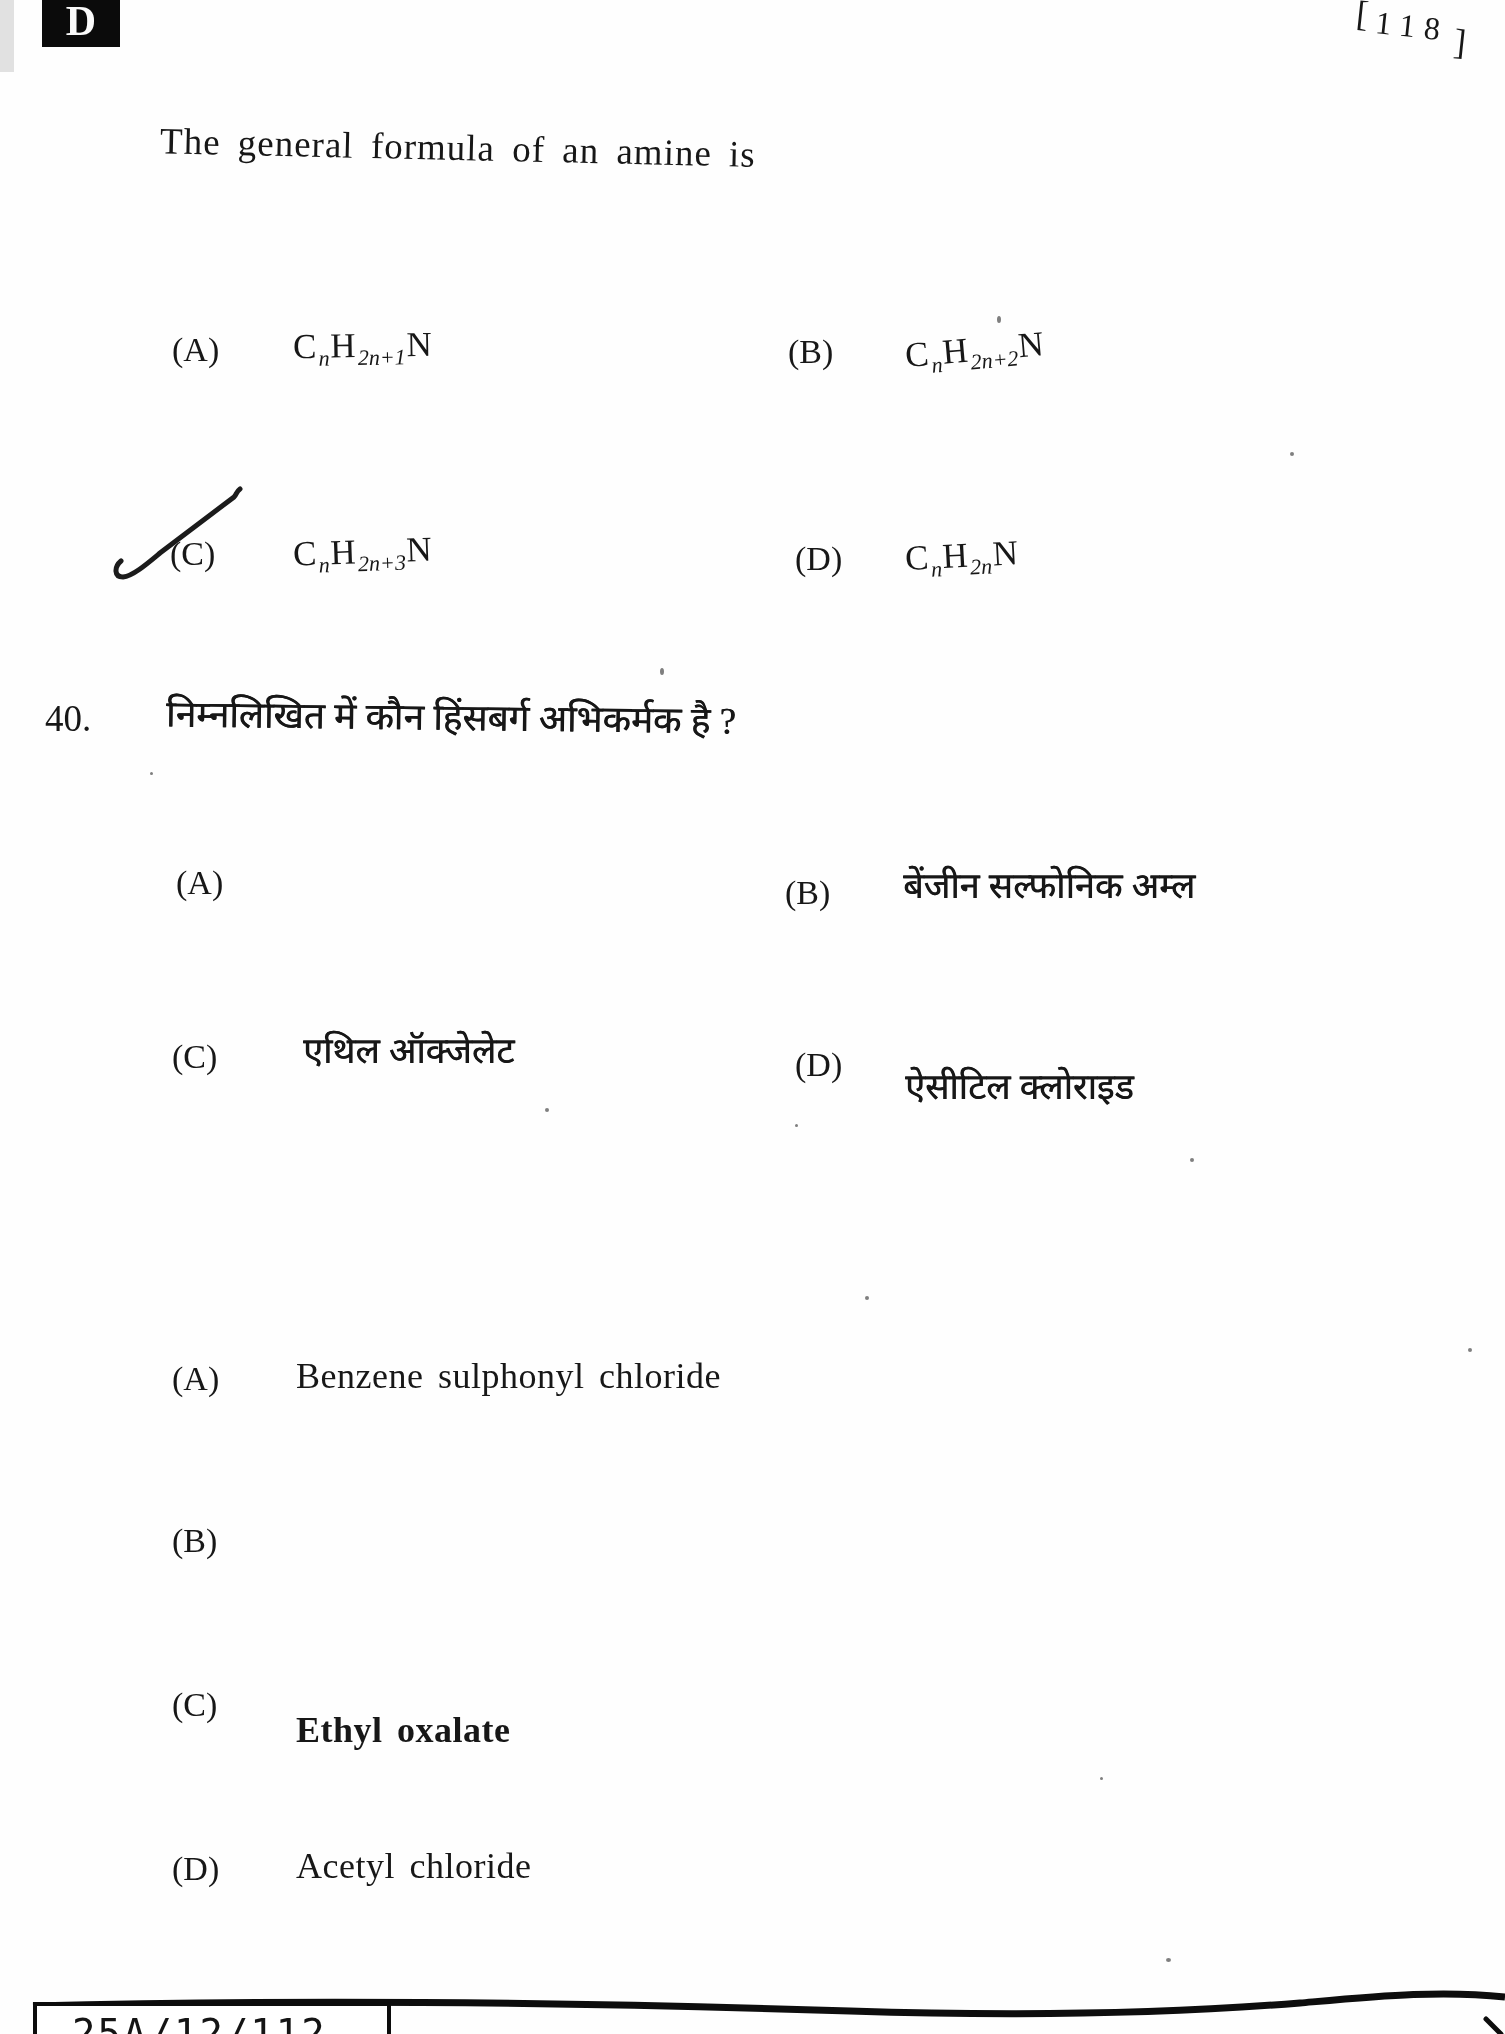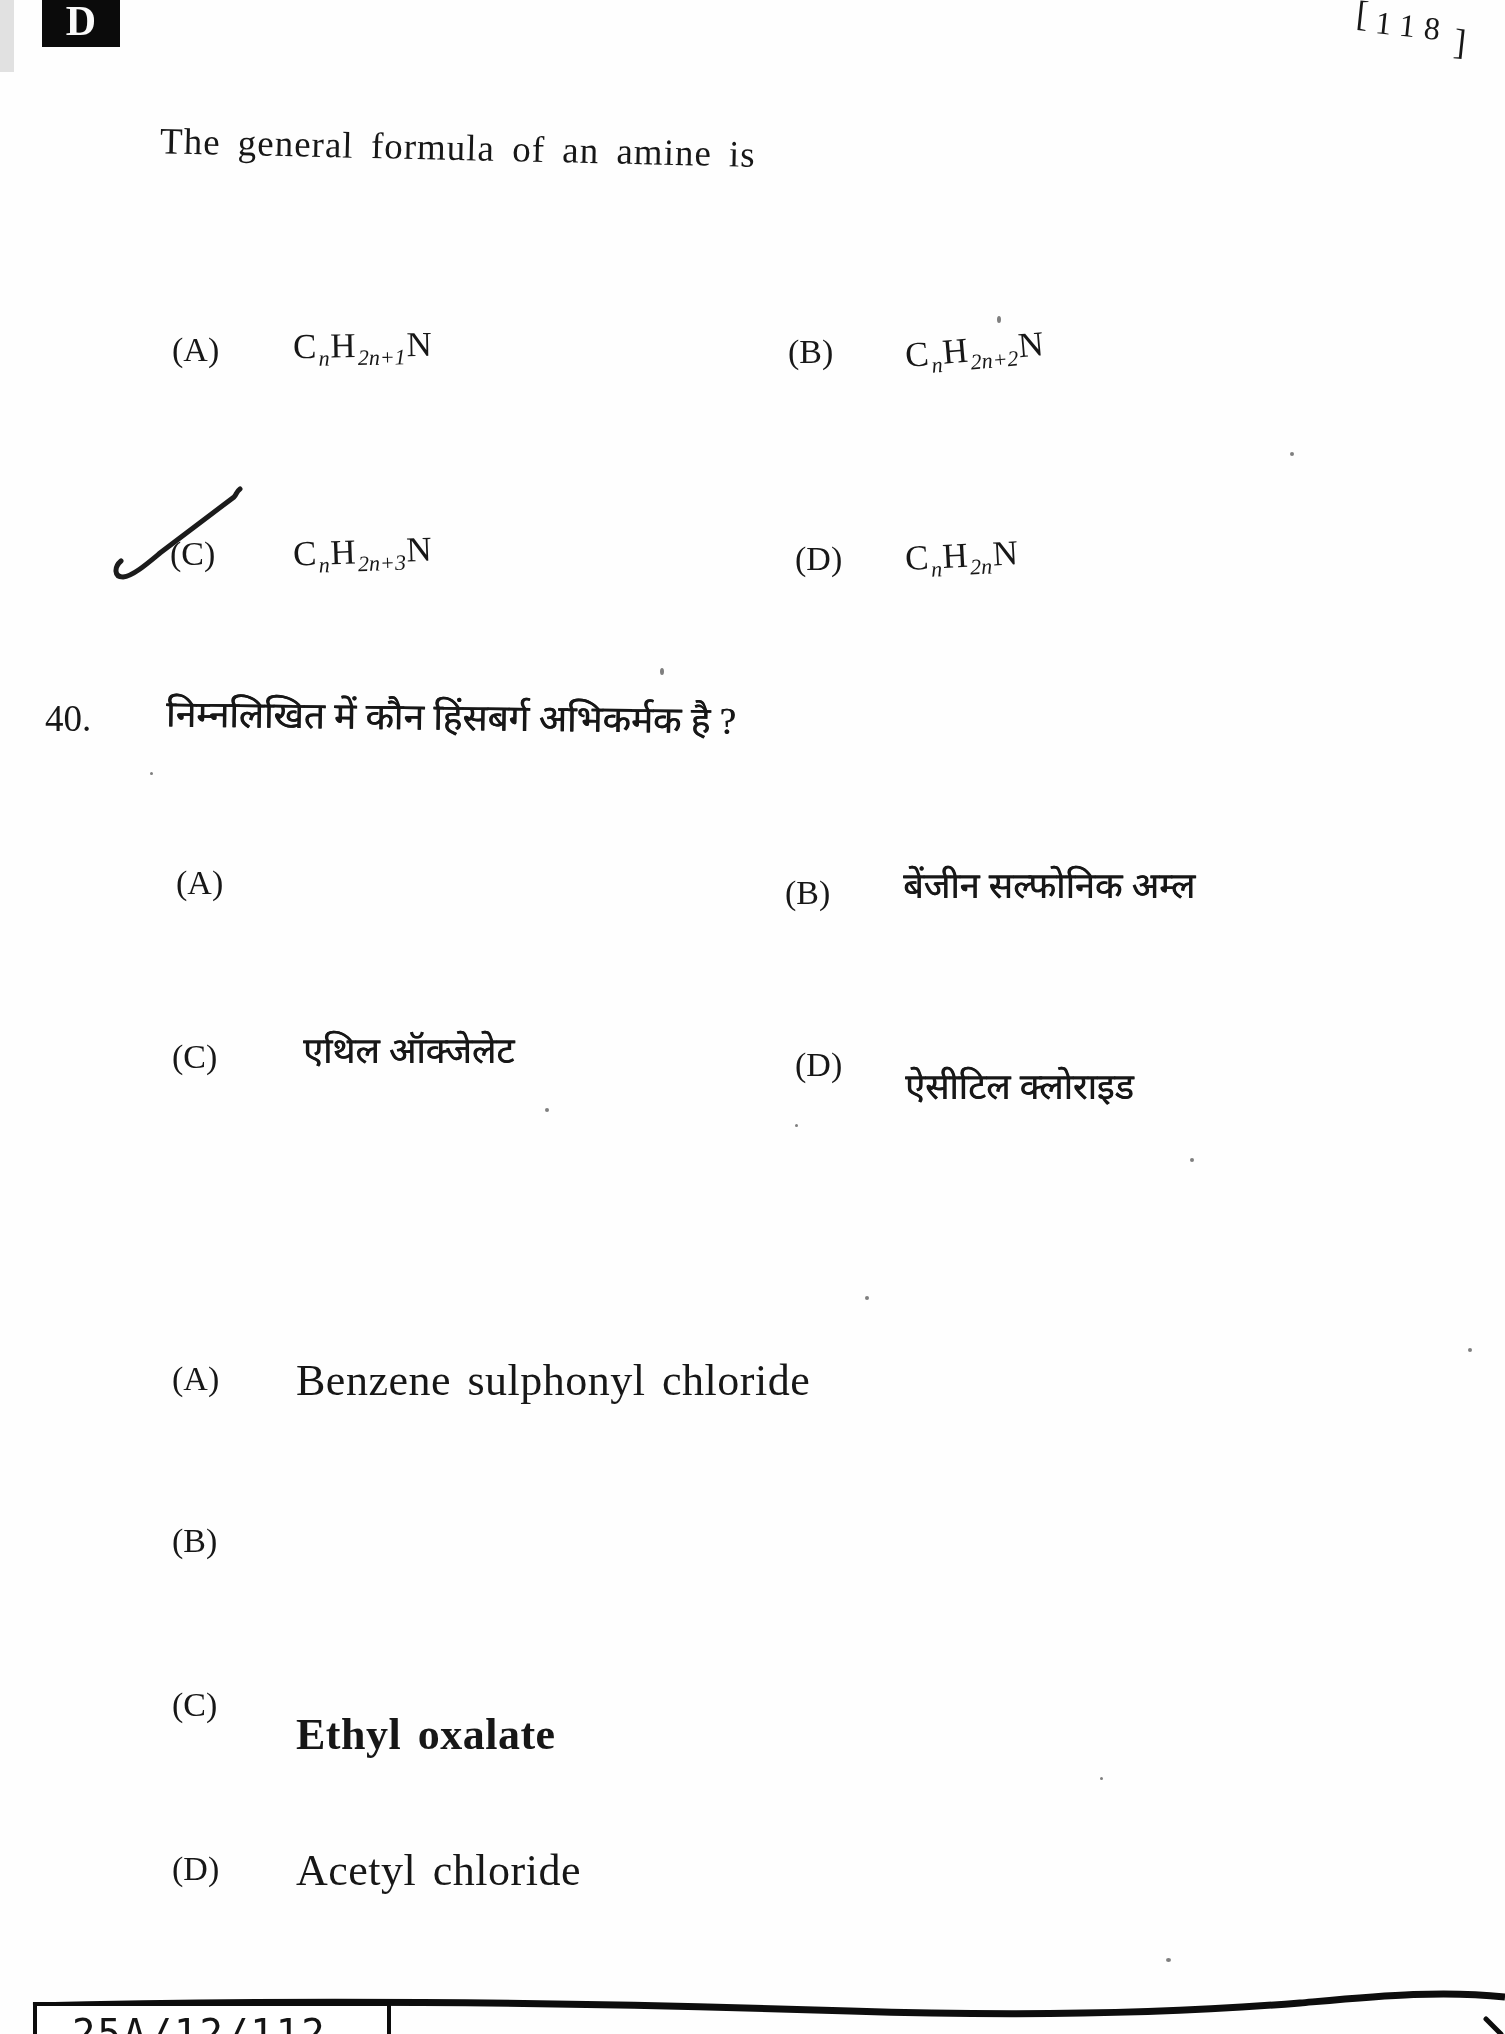--- a/index.html
+++ b/index.html
@@ -22,21 +22,21 @@
   .page-num .br-l{display:inline-block;transform:translateY(-2px);font-size:36px;}
   .page-num .digits{display:inline-block;letter-spacing:9px;margin:0 6px;transform:translateY(4px);}
   .page-num .br-r{display:inline-block;transform:translateY(16px);font-size:36px;}
 
   .q-head{font-size:37px;letter-spacing:1px;word-spacing:7px;}
   .label{font-size:34px;}
   .formula{font-size:35px;letter-spacing:1px;}
   .formula sub{font-size:22px;font-style:italic;letter-spacing:0;vertical-align:baseline;position:relative;top:0.38em;margin:0 1px;}
   .hindi{font-size:37px;text-shadow:0.5px 0 0 currentColor;}
   .hindi-sm{font-size:36px;text-shadow:0.5px 0 0 currentColor;}
-  .en-opt{font-size:44px;letter-spacing:0.5px;word-spacing:5px;}
+  .en-opt{font-size:36px;letter-spacing:0.5px;word-spacing:5px;}
 
   .tick-svg{left:108px;top:483px;width:150px;height:110px;}
   .bottom-line-svg{left:0;top:1975px;width:1505px;height:59px;}
 
   .footer-box{
     left:33px;top:2002px;width:350px;height:60px;
     border:4px solid #0c0c0c;background:#fff;
   }
   .footer-code{left:72px;top:2011px;font-family:"DejaVu Sans Mono","Liberation Mono",monospace;font-size:39px;letter-spacing:2px;color:#141414;}
 

